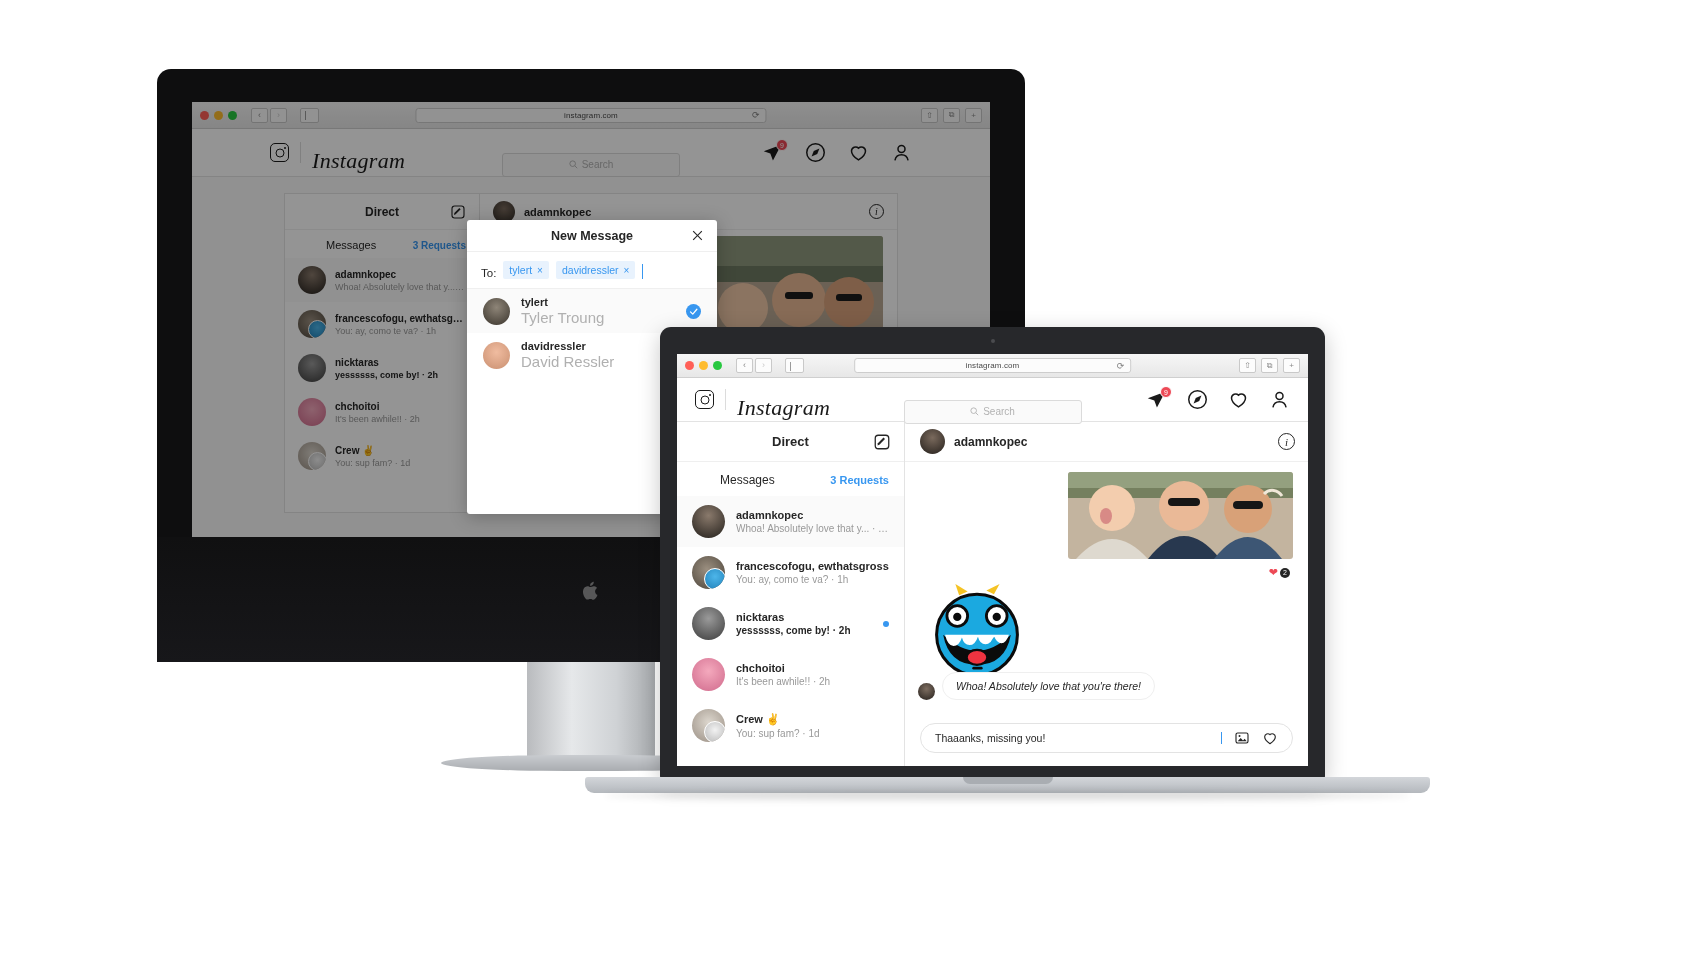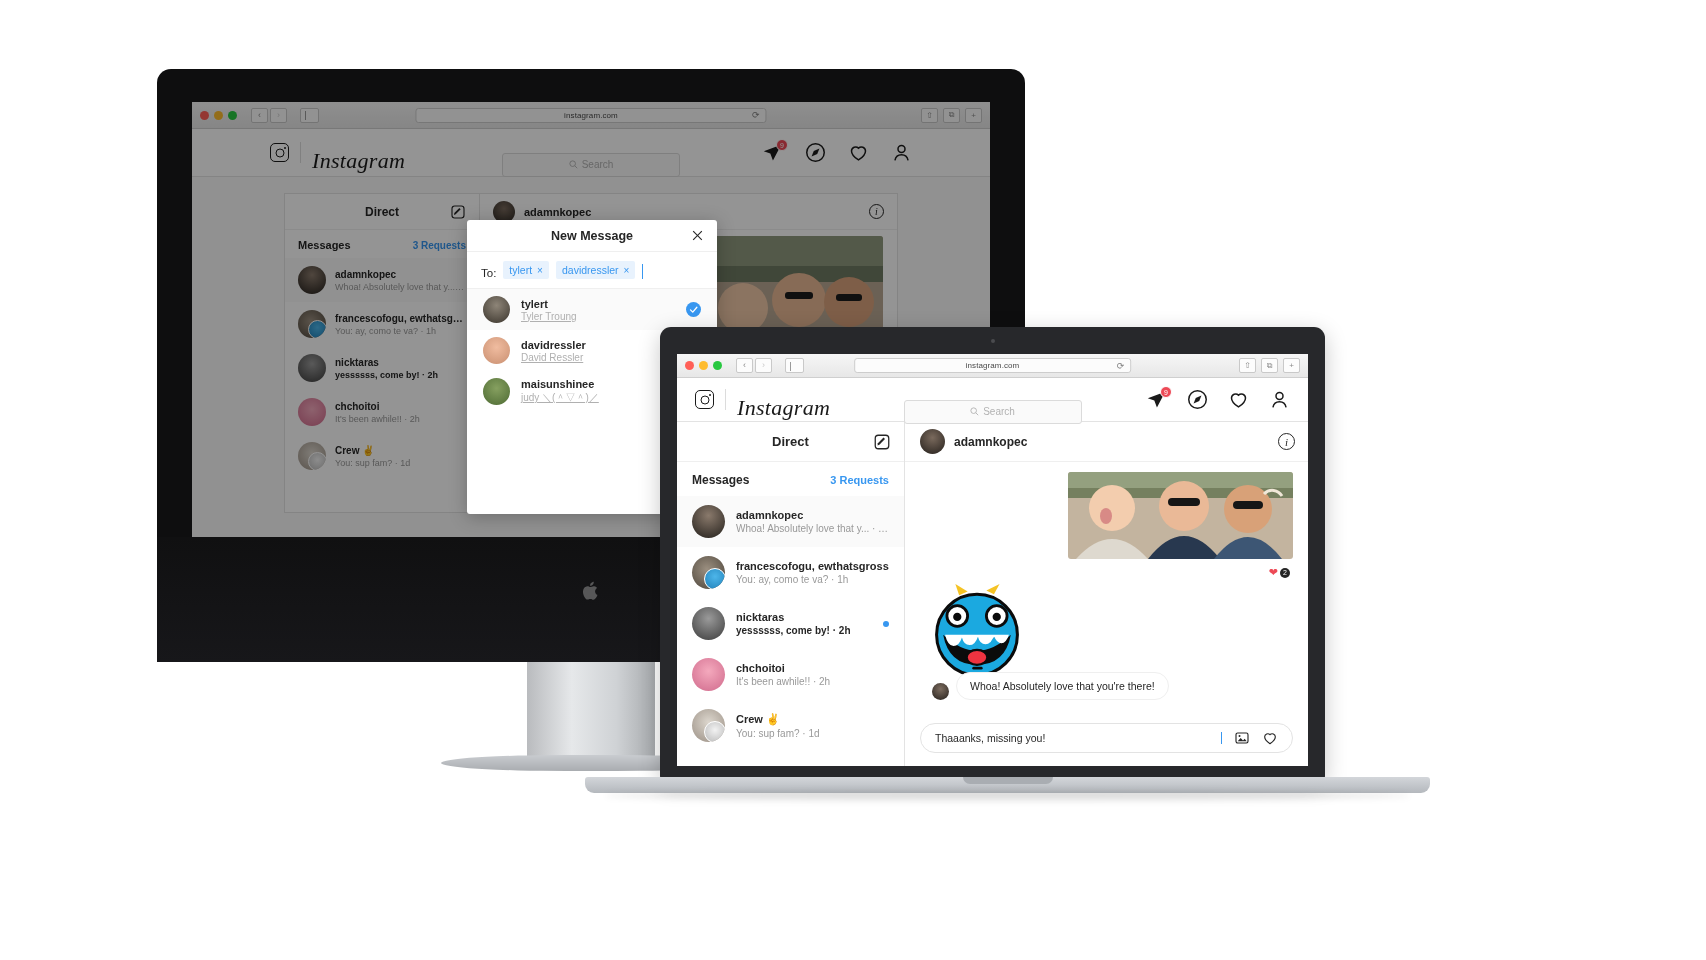--- a/index.html
+++ b/index.html
@@ -76,21 +76,21 @@
   }
 
   .dm-wrap { display:flex; background:#fff; }
   .dm-list { border-right:1px solid #e3e3e3; background:#fff; display:flex; flex-direction:column; }
   .dm-head { display:flex; align-items:center; justify-content:center; position:relative;
              border-bottom:1px solid #efefef; }
   .dm-head-title { font-size:12px; font-weight:bold; color:#262626; }
   .compose { position:absolute; right:13px; width:16px; height:16px; color:#262626; }
   .compose svg { width:100%; height:100%; display:block; }
   .dm-sub { display:flex; align-items:center; justify-content:space-between; }
-  .dm-sub-l { font-size:11px; font-weight:bold; color:#262626; }
+  .dm-sub-l { font-size:11px; font-weight:normal; color:#262626;margin-left:28px; }
   .dm-sub-r { font-size:10px; font-weight:bold; color:#3897f0; }
 
   .thread { display:flex; align-items:center; gap:10px; position:relative; }
   .thread.active { background:#fafafa; }
   .av { border-radius:50%; flex:none; background:#d8d8d8; position:relative; overflow:hidden; }
   .av .g1,.av .g2 { position:absolute; inset:0; }
   .tmeta { min-width:0; flex:1; }
   .tname { font-size:11px; font-weight:bold; color:#262626; white-space:nowrap; overflow:hidden;
            text-overflow:ellipsis; }
   .tprev { font-size:10px; color:#999; white-space:nowrap; overflow:hidden; text-overflow:ellipsis;
@@ -135,21 +135,21 @@
             padding:10px 16px; flex-wrap:wrap; }
   .to-label { font-size:11.5px; color:#262626; }
   .chip { background:#e8f2fd; color:#3897f0; border-radius:2px; font-size:10.5px;
           display:flex; align-items:center; gap:5px; padding:3px 6px; }
   .chip-x { font-size:10px; color:#3897f0; }
   .to-caret { width:1px; height:15px; background:#3897f0; }
   .ures { flex:1; overflow:hidden; }
   .urow { display:flex; align-items:center; gap:11px; position:relative; }
   .urow.sel { background:#fafafa; }
   .uname { font-size:11px; font-weight:bold; color:#262626; }
-  .ureal { font-size:10px; color:#b0b0b0; margin-top:1px;text-decoration:underline; }
+  .ureal { font-size:15px; color:#b0b0b0; margin-top:1px; }
   .check { position:absolute; right:16px; width:15px; height:15px; border-radius:50%;
            background:#3897f0; display:flex; align-items:center; justify-content:center; }
   .check svg { width:9px; height:9px; display:block; }
   .modal-foot { border-top:1px solid #efefef; }
   .chatbtn { background:#3897f0; color:#fff; border:none; border-radius:4px; width:100%;
              font-size:12px; font-weight:bold; font-family:"Liberation Sans", sans-serif;
              cursor:pointer; }
 
   
   #imac { position:absolute; left:157px; top:69px; width:868px; height:700px; }
@@ -397,27 +397,20 @@
               <div>
                 <div class="uname">davidressler</div>
                 <div class="ureal">David Ressler</div>
               </div>
               <span class="check">
                 <svg viewBox="0 0 24 24">
                   <path d="M4 13l6 6L21 6" fill="none" stroke="#fff" stroke-width="3.4" stroke-linecap="round" stroke-linejoin="round"></path>
                 </svg>
               </span>
             </div>
-            <div class="urow" style="padding: 7px 16px;">
-              <span class="av" style="width: 27px; height: 27px; background: radial-gradient(circle at 50% 38%, rgb(134, 160, 96), rgb(77, 106, 51));"></span>
-              <div>
-                <div class="uname">maisunshinee</div>
-                <div class="ureal">judy ＼(＾▽＾)／</div>
-              </div>
-            </div>
           </div>
       </div>
     </div>
 
     <div class="imac-chin"></div>
     <div class="imac-logo">
       <svg viewBox="0 0 18 21" width="17" height="20">
           <path d="M13.3 11c0-2.5 2-3.6 2.1-3.7-1.1-1.7-2.9-1.9-3.5-1.9-1.5-.1-2.8.9-3.5.9s-1.9-.9-3.1-.8c-1.6 0-3.1 1-3.9 2.4C-.3 10.8.8 15 2.4 17.3c.8 1.1 1.7 2.4 3 2.3 1.2 0 1.6-.7 3.1-.7s1.8.8 3 .8 2.2-1.2 3-2.3c.9-1.3 1.3-2.6 1.3-2.7-.1 0-2.5-1-2.5-3.7ZM11 3.6c.6-.8 1-1.9.9-3-1 0-2.2.7-2.9 1.5-.6.7-1.1 1.8-1 2.9 1.1.1 2.3-.6 3-1.4Z" fill="#9a9a9a"></path>
         </svg>
     </div>
@@ -593,21 +586,21 @@
                     <circle cx="29" cy="37" r="4.4" fill="#0b0b0b"></circle>
                     <circle cx="71" cy="37" r="4.4" fill="#0b0b0b"></circle>
                     <path d="M14 56q36 34 72 0q-6 32-36 32T14 56Z" fill="#0b0b0b"></path>
                     <path d="M17 57q8 0 9 7q2-7 10-7q2 0 9 7q2-7 10-7q2 0 9 7q2-7 10-7q2 0 9 0" fill="#fff" stroke="none"></path>
                     <path d="M16 56h68q-3 9-8 9t-8-8q-3 9-9 9t-8-8q-3 9-9 9t-8-8q-3 9-9 9t-9-12Z" fill="#fff"></path>
                     <ellipse cx="50" cy="80" rx="11" ry="8" fill="#ef3340" stroke="#0b0b0b" stroke-width="2.4"></ellipse>
                     <rect x="45" y="90" width="11" height="3" rx="1.5" fill="#0b0b0b"></rect>
                   </svg>
                 </div>
 
-                <div class="bubble-row" style="left:27px; bottom:14px;">
+                <div class="bubble-row" style="left:13px; bottom:14px;font-style:italic;">
                   <span class="av" style="width:17px;height:17px;background:radial-gradient(circle at 50% 35%,#7d6d60,#241f1b);"></span>
                   <span class="bubble" style="padding:7px 13px;">Whoa! Absolutely love that you're there!</span>
                 </div>
               </div>
 
               <div style="padding:9px 15px 13px;">
                 <div class="composer" style="height:30px; padding:0 14px; gap:12px;">
                   <span class="composer-text">Thaaanks, missing you!</span>
                     <span class="caret" style="height:12px;"></span>
                   <span class="composer-ico">

